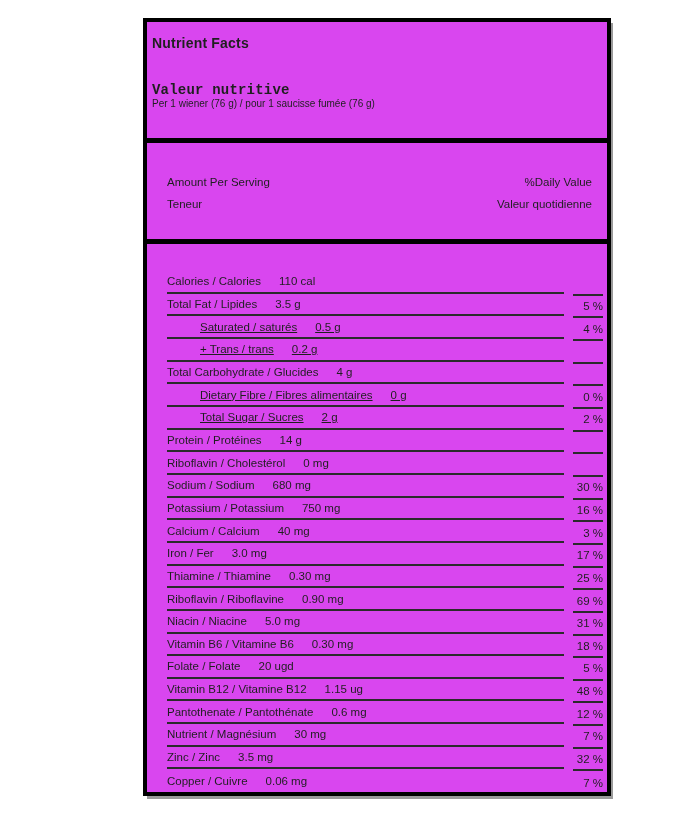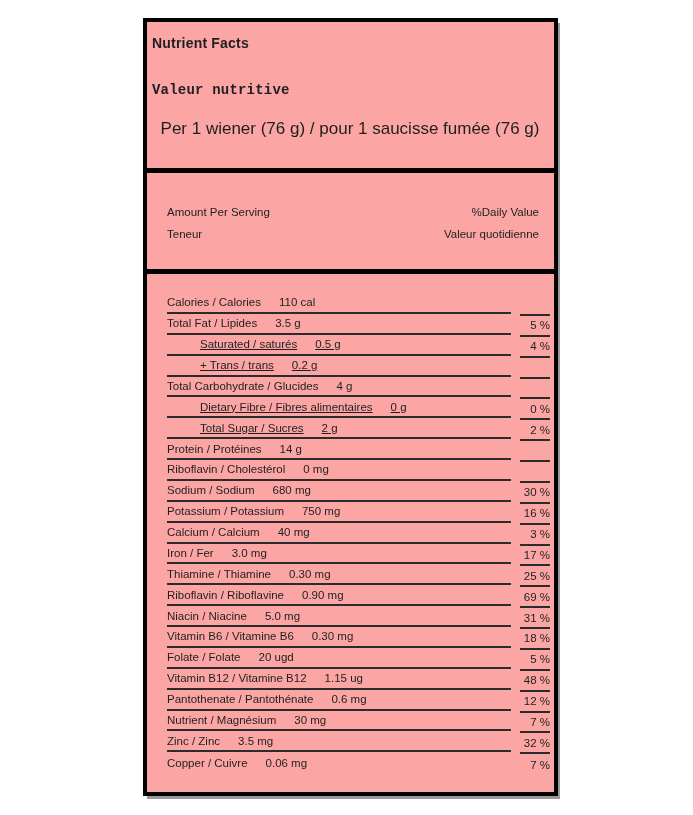--- a/index.html
+++ b/index.html
@@ -7,50 +7,51 @@
   body {
     background: #ffffff;
     font-family: "Liberation Sans", sans-serif;
     color: #1f1f1f;
     position: relative;
   }
   .label-box {
     position: absolute;
     left: 143px;
     top: 18px;
-    width: 415px;
+    width: 468px;
     height: 778px;
-    background: #fca5a5;
+    background: #d946ef;
     border: 4px solid #000000;
     box-shadow: 3px 4px 0 -1px #9a9a9a;
     display: flex;
     flex-direction: column;
     gap: 19px;
   }
   .nft-header { padding: 13px 6px 0 5px; flex: none; }
   .title { font-size: 14px; font-weight: bold; letter-spacing: 0.2px; }
   .title-fr { margin-top: 31px; font-family: Liberation Mono, monospace; }
-  .serving { font-size: 17px; margin-top: 21px; margin-bottom: 10px; text-align: center; }
+  .serving { font-size: 10px; margin-bottom: 10px; }
   .thick-bar { height: 5px; background: #000000; flex: none; }
   .amount-block {
     flex: none;
     padding: 14px 15px 10px 20px;
     display: flex;
     flex-direction: column;
     gap: 10px;
     font-size: 11.5px;
   }
   .amount-line { display: flex; justify-content: space-between; align-items: baseline; }
   .rows-area {
     flex: 1;
     display: flex;
     flex-direction: column;
-    padding: 0 4px 19px 20px;
+    padding: 0 4px 0 20px;
     font-size: 11.5px;
     overflow: hidden;
+    margin-top: 8px;
   }
   .row { flex: 1; display: flex; align-items: stretch; }
   .row-main {
     flex: 1;
     display: flex;
     align-items: center;
     border-bottom: 2px solid #2b2b2b;
     white-space: nowrap;
   }
   .row.indent .row-main { padding-left: 33px; text-decoration: underline; }

